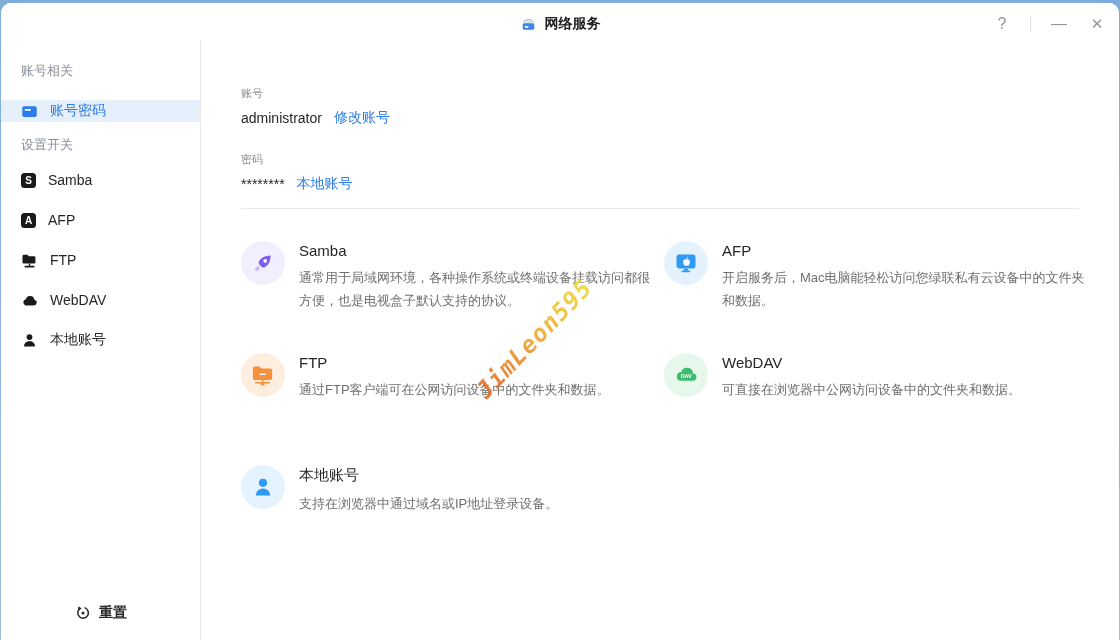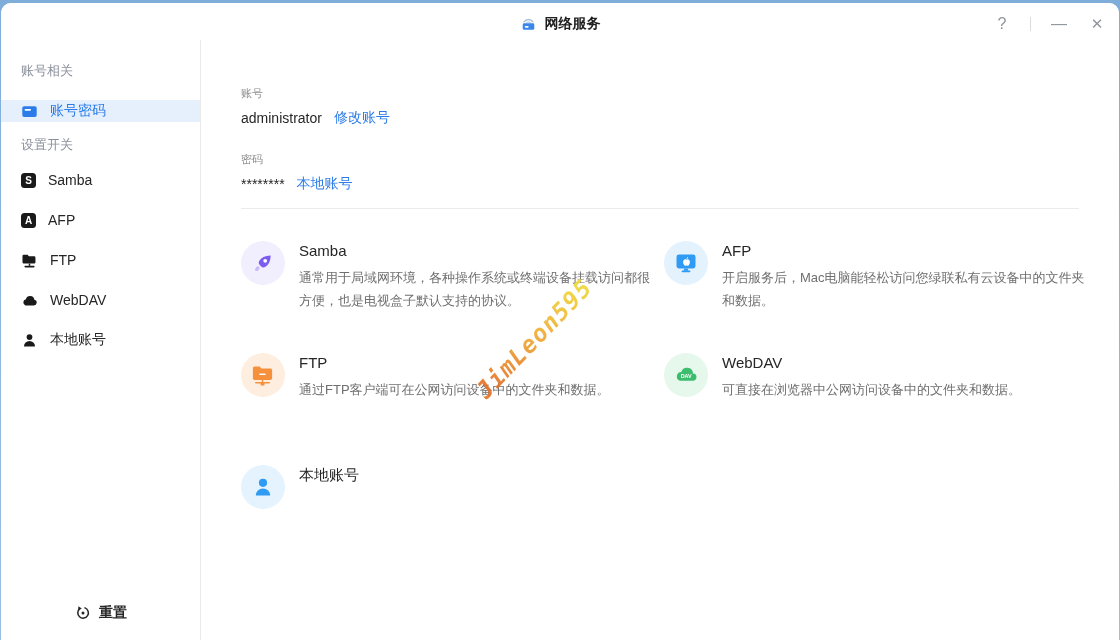--- a/index.html
+++ b/index.html
@@ -235,20 +235,21 @@
 
       <div class="service-card">
         <div class="svc-circle bg-user">
           <svg width="26" height="26" viewBox="0 0 26 26">
             <circle cx="13" cy="8.8" r="4.1" fill="#2F9BF4"></circle>
             <path d="M5.8 21.6 a7.2 7.2 0 0 1 14.4 0 z" fill="#2F9BF4"></path>
           </svg>
         </div>
         <div class="svc-text">
           <div class="svc-title">本地账号</div>
+          <div class="svc-desc">支持在浏览器中通过域名或IP地址登录设备。</div>
         </div>
       </div>
 
     </div>
   </div>
 
   <div class="watermark">
     <span>JimLeon595</span>
   </div>
 

